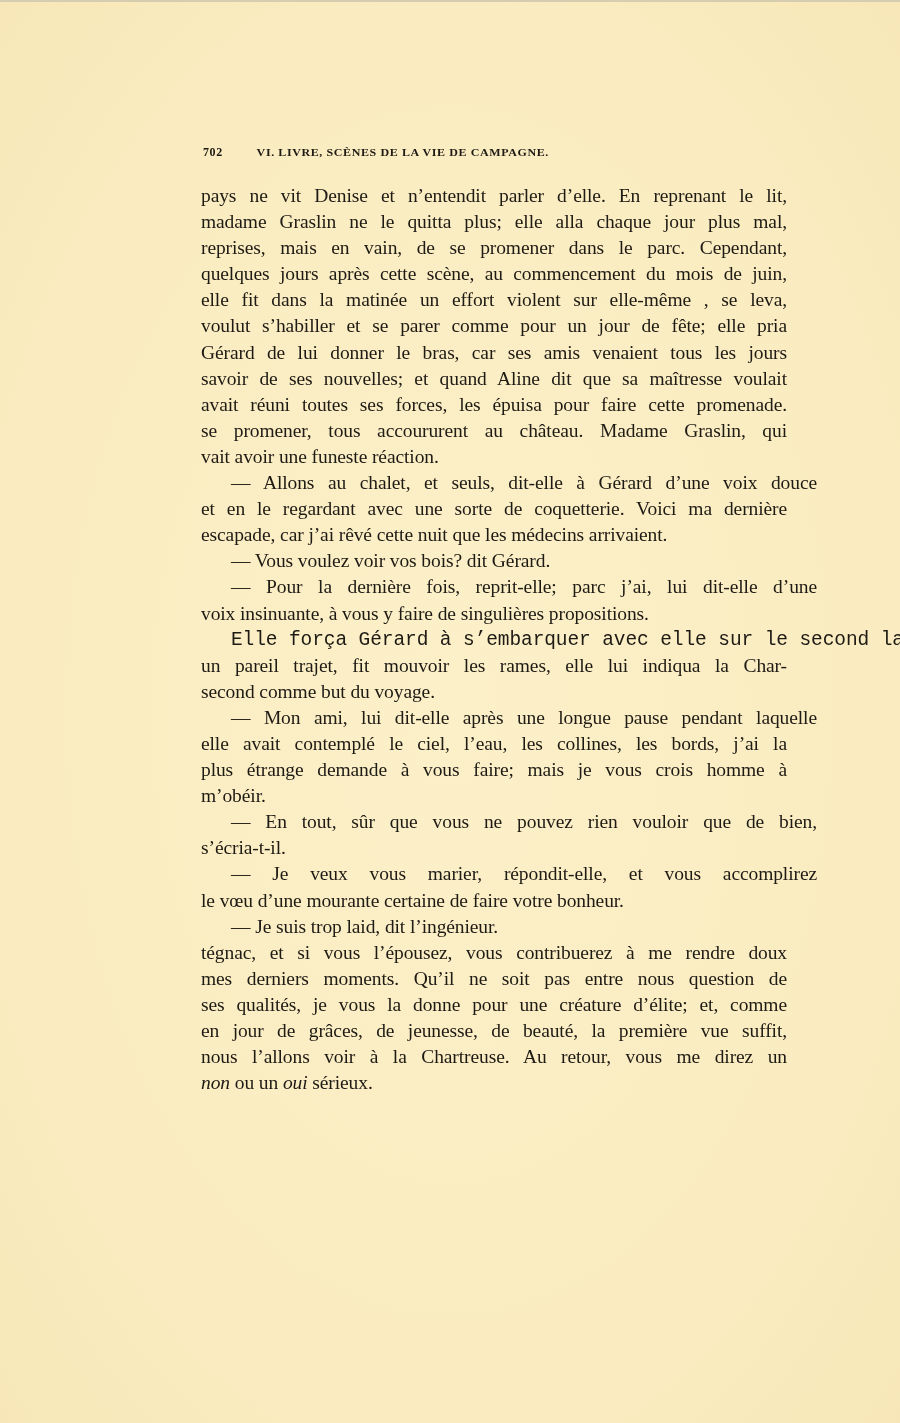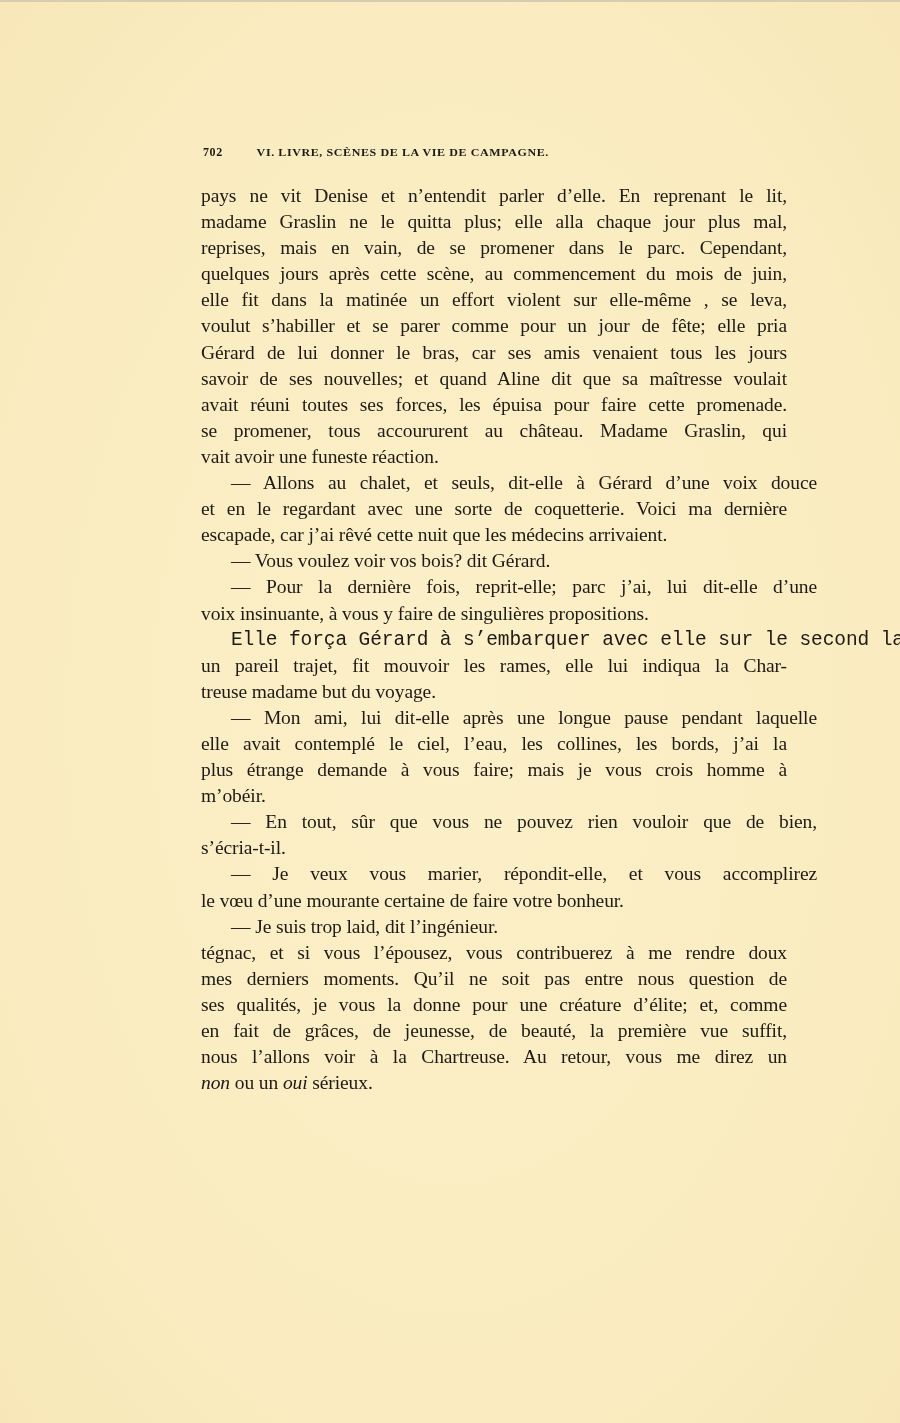--- a/index.html
+++ b/index.html
@@ -96,30 +96,30 @@
       <div class="line" style="width: 586px;">se promener, tous accoururent au château. Madame Graslin, qui</div>
       <div class="line last">vait avoir une funeste réaction.</div>
       <div class="line indent" style="width: 586px;">— Allons au chalet, et seuls, dit-elle à Gérard d’une voix douce</div>
       <div class="line" style="width: 586px;">et en le regardant avec une sorte de coquetterie. Voici ma dernière</div>
       <div class="line last">escapade, car j’ai rêvé cette nuit que les médecins arrivaient.</div>
       <div class="line indent last">— Vous voulez voir vos bois? dit Gérard.</div>
       <div class="line indent" style="width: 586px;">— Pour la dernière fois, reprit-elle; parc j’ai, lui dit-elle d’une</div>
       <div class="line last">voix insinuante, à vous y faire de singulières propositions.</div>
       <div class="line indent" style="width: 586px; font-family: Liberation Mono, monospace;">Elle força Gérard à s’embarquer avec elle sur le second lac, où</div>
       <div class="line" style="width: 586px;">un pareil trajet, fit mouvoir les rames, elle lui indiqua la Char-</div>
-      <div class="line last">treuse madame but du voyage.</div>
+      <div class="line last">second comme but du voyage.</div>
       <div class="line indent" style="width: 586px;">— Mon ami, lui dit-elle après une longue pause pendant laquelle</div>
       <div class="line" style="width: 586px;">elle avait contemplé le ciel, l’eau, les collines, les bords, j’ai la</div>
       <div class="line" style="width: 586px;">plus étrange demande à vous faire; mais je vous crois homme à</div>
       <div class="line last">m’obéir.</div>
       <div class="line indent" style="width: 586px;">— En tout, sûr que vous ne pouvez rien vouloir que de bien,</div>
       <div class="line last">s’écria-t-il.</div>
       <div class="line indent" style="width: 586px;">— Je veux vous marier, répondit-elle, et vous accomplirez</div>
       <div class="line last">le vœu d’une mourante certaine de faire votre bonheur.</div>
       <div class="line indent last">— Je suis trop laid, dit l’ingénieur.</div>
       <div class="line" style="width: 586px;">tégnac, et si vous l’épousez, vous contribuerez à me rendre doux</div>
       <div class="line" style="width: 586px;">mes derniers moments. Qu’il ne soit pas entre nous question de</div>
       <div class="line" style="width: 586px;">ses qualités, je vous la donne pour une créature d’élite; et, comme</div>
-      <div class="line" style="width: 586px;">en fait de grâces, de jeunesse, de beauté, la première vue suffit,</div>
+      <div class="line" style="width: 586px;">en jour de grâces, de jeunesse, de beauté, la première vue suffit,</div>
       <div class="line" style="width: 586px;">nous l’allons voir à la Chartreuse. Au retour, vous me direz un</div>
       <div class="line last" id="final-line"><em>non</em><span> ou un </span><em>oui</em><span> sérieux.</span></div>
   </div>
 </div>
 
 </body></html>

